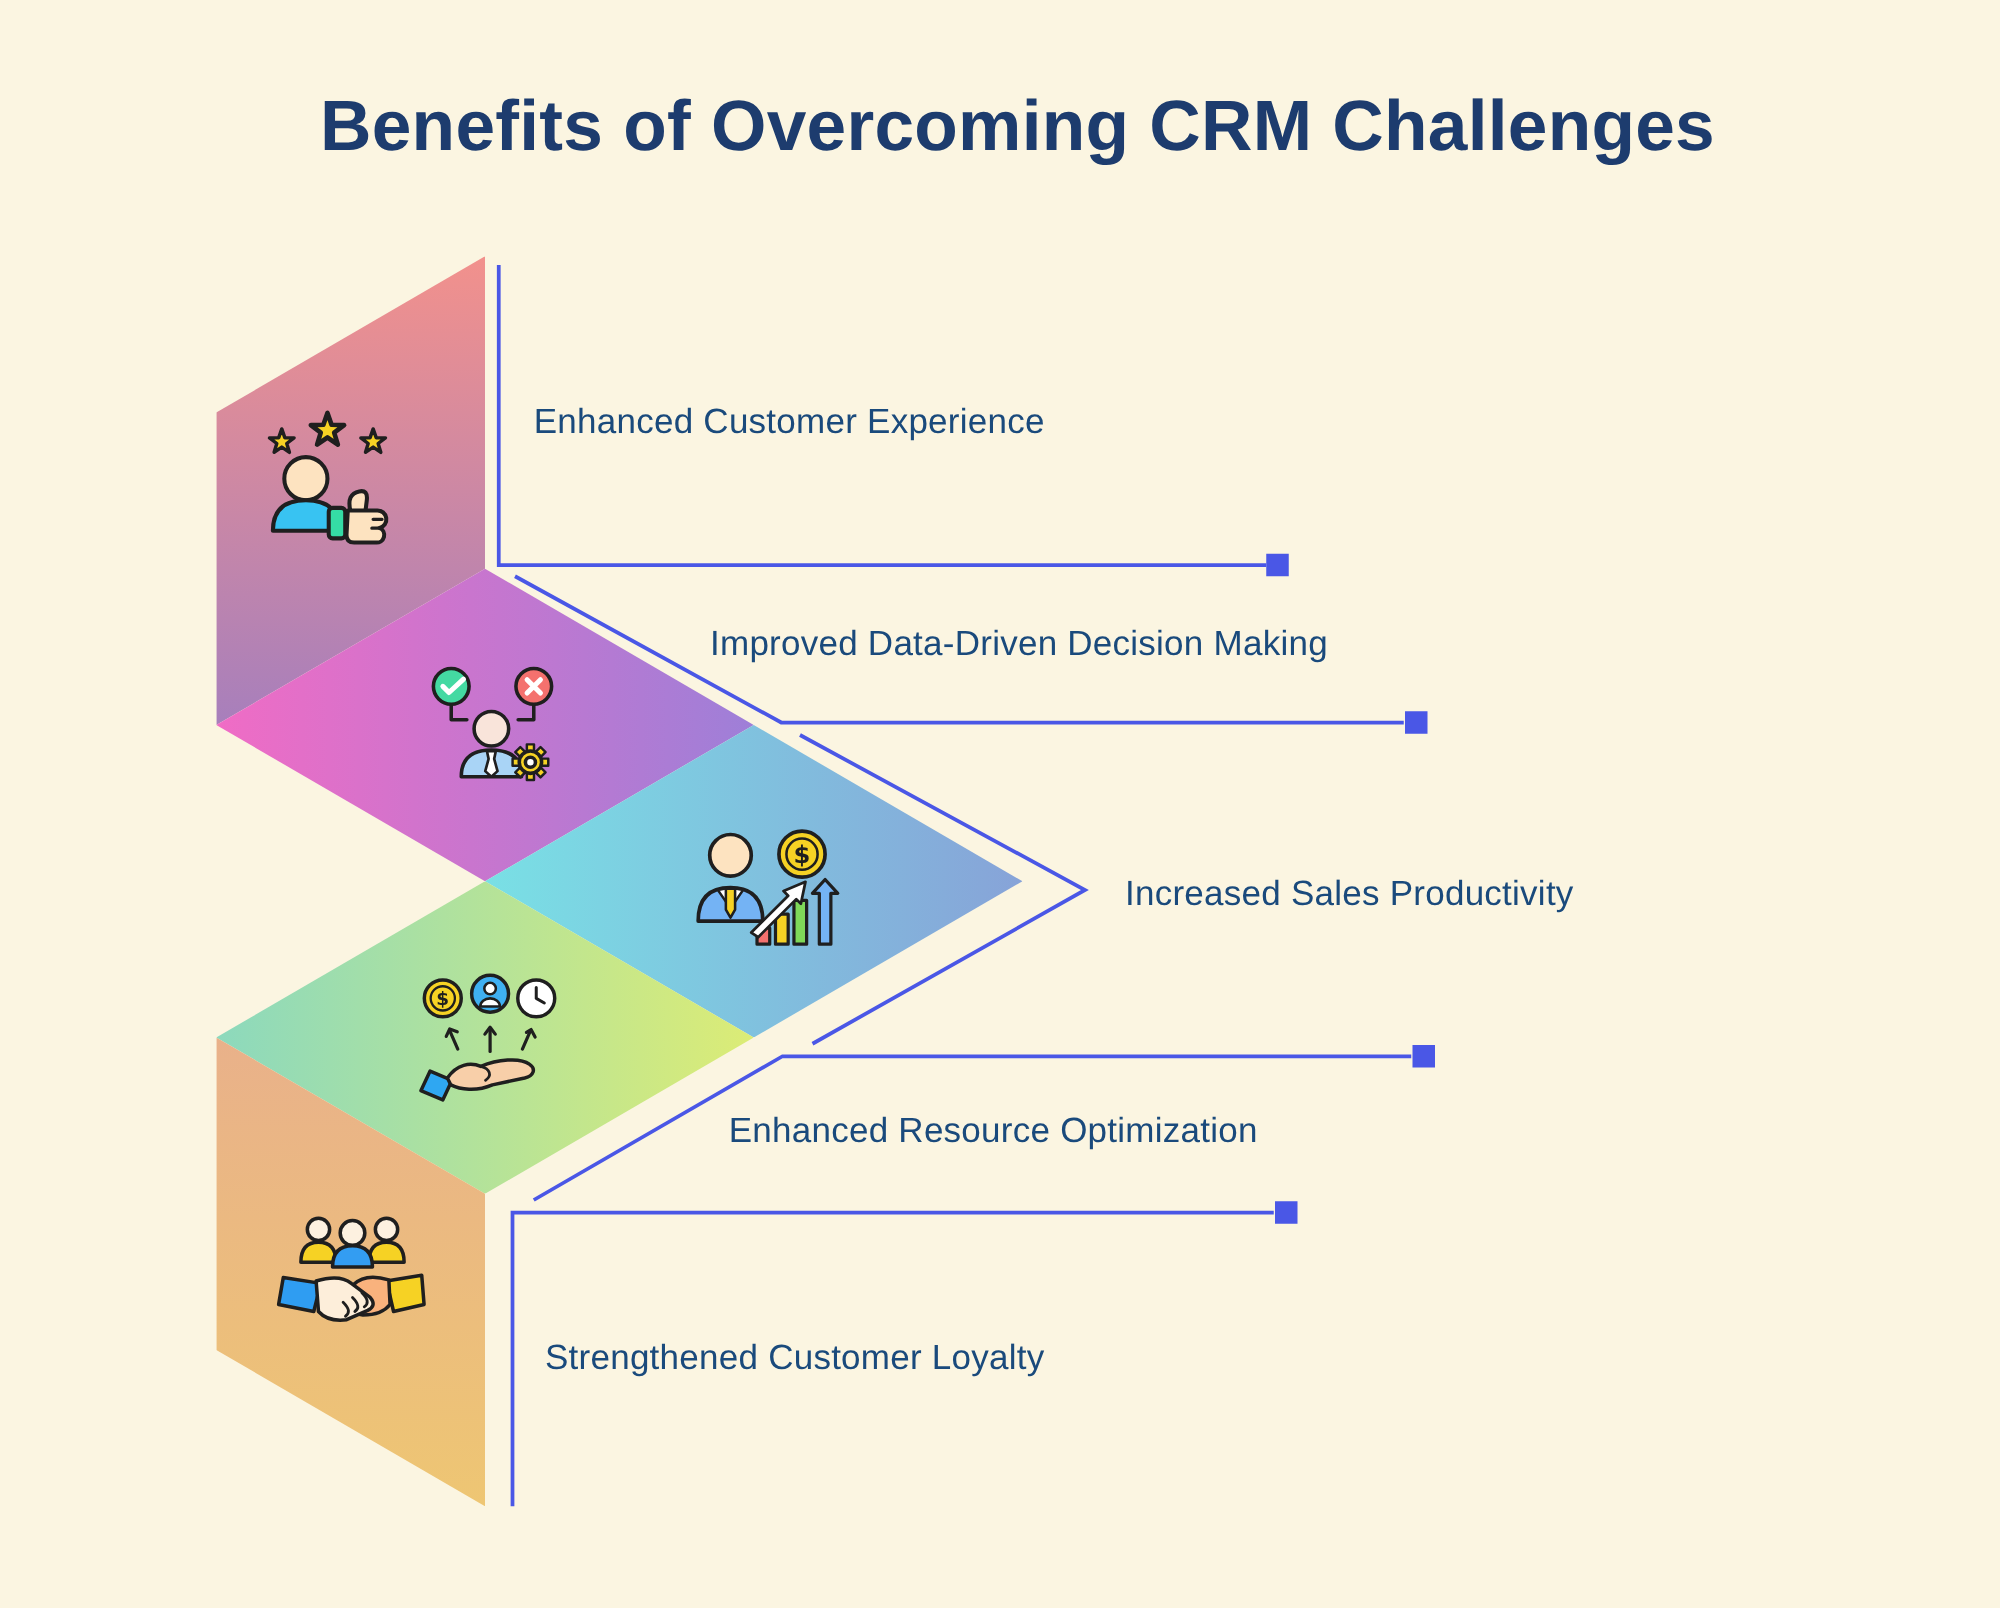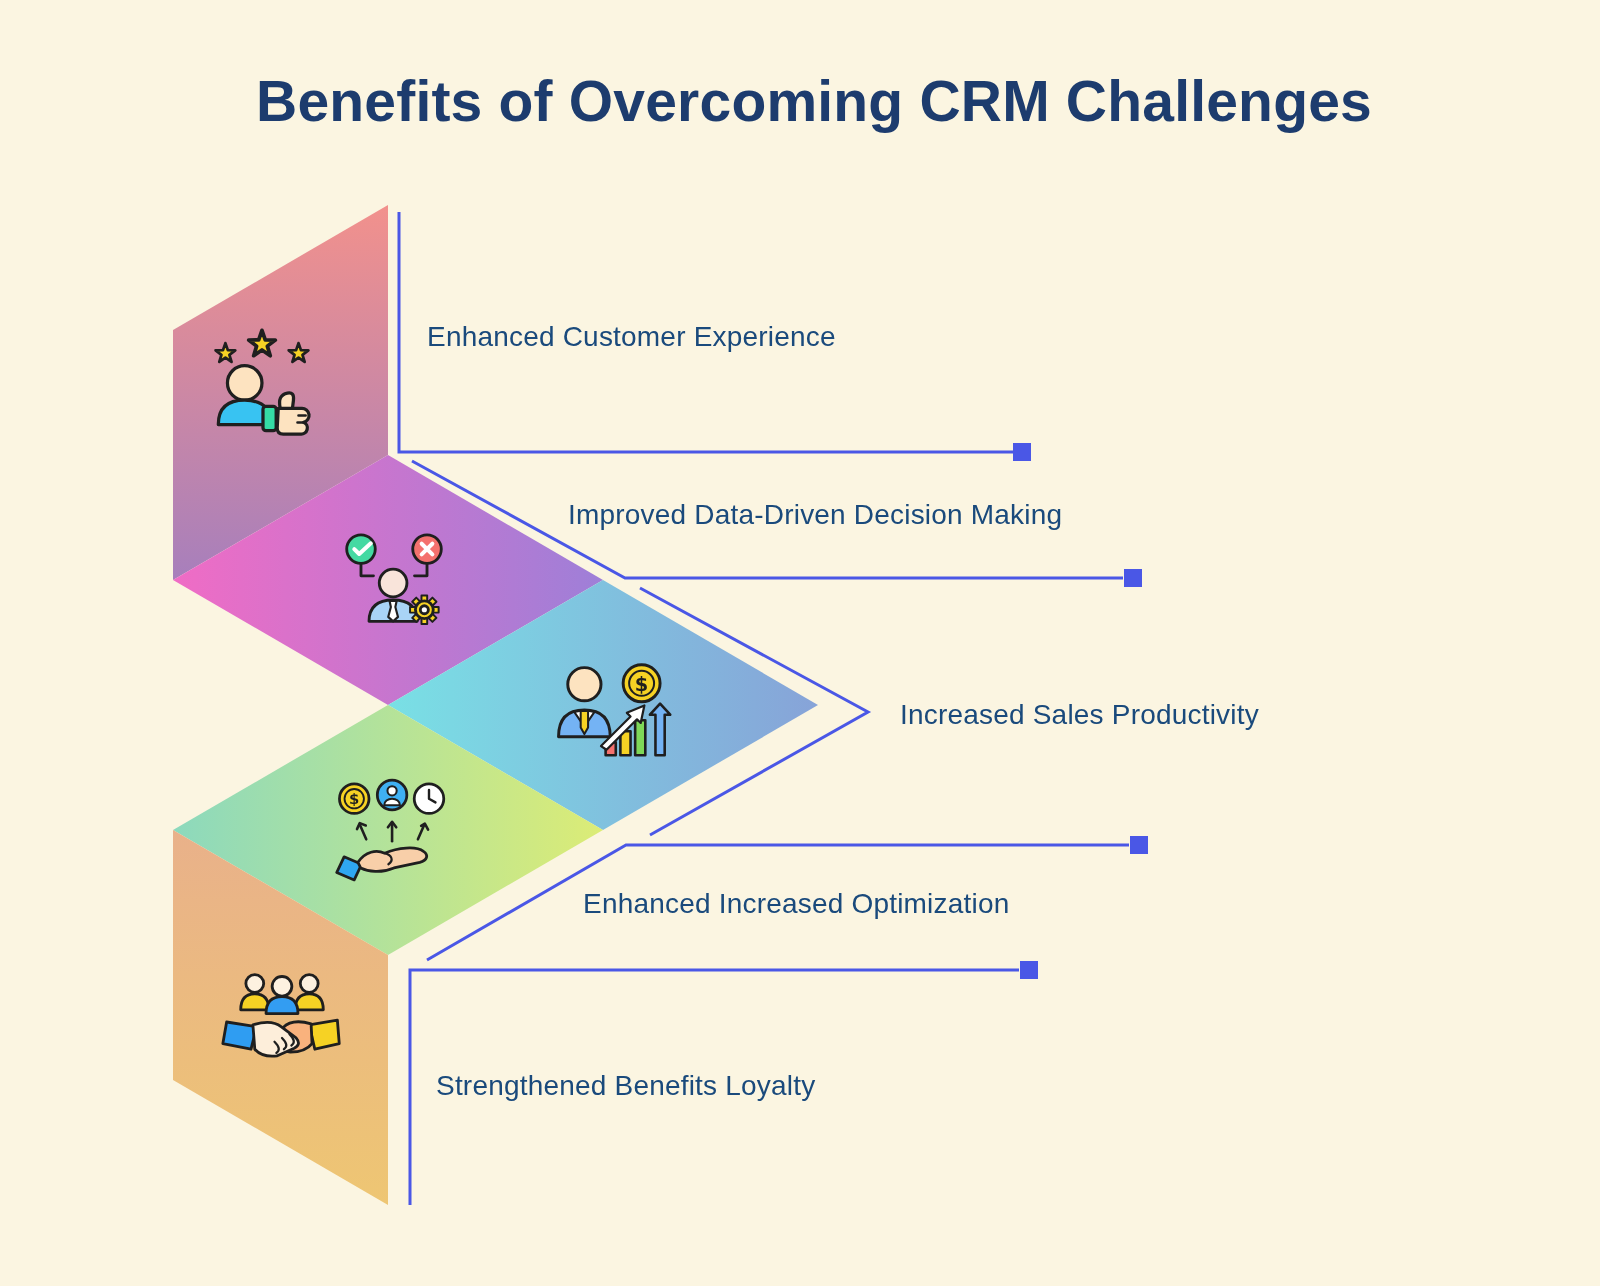--- a/index.html
+++ b/index.html
@@ -186,16 +186,16 @@
         <path d="M96,61 Q76,55 66,65 L54,77 Q50,85 58,88 L74,91 Q90,91 97,82 Z" fill="#f9b27d"></path>
         <path d="M34,62 Q54,56 64,64 L80,76 Q86,83 78,87 L60,95 Q44,97 36,88 Z" fill="#fdeeda"></path>
         <path d="M57,80 q8,8 2,12 M65,76 q8,8 2,12 M73,72 q8,8 2,12" fill="none" stroke-width="2.4"></path>
       </g>
     </svg>
   </div>
 
   <div class="benefit-label l1">Enhanced Customer Experience</div>
   <div class="benefit-label l2">Improved Data-Driven Decision Making</div>
   <div class="benefit-label l3">Increased Sales Productivity</div>
-  <div class="benefit-label l4">Enhanced Increased Optimization</div>
-  <div class="benefit-label l5">Strengthened Benefits Loyalty</div>
+  <div class="benefit-label l4">Enhanced Resource Optimization</div>
+  <div class="benefit-label l5">Strengthened Customer Loyalty</div>
 
 </div>
 
 </body></html>

